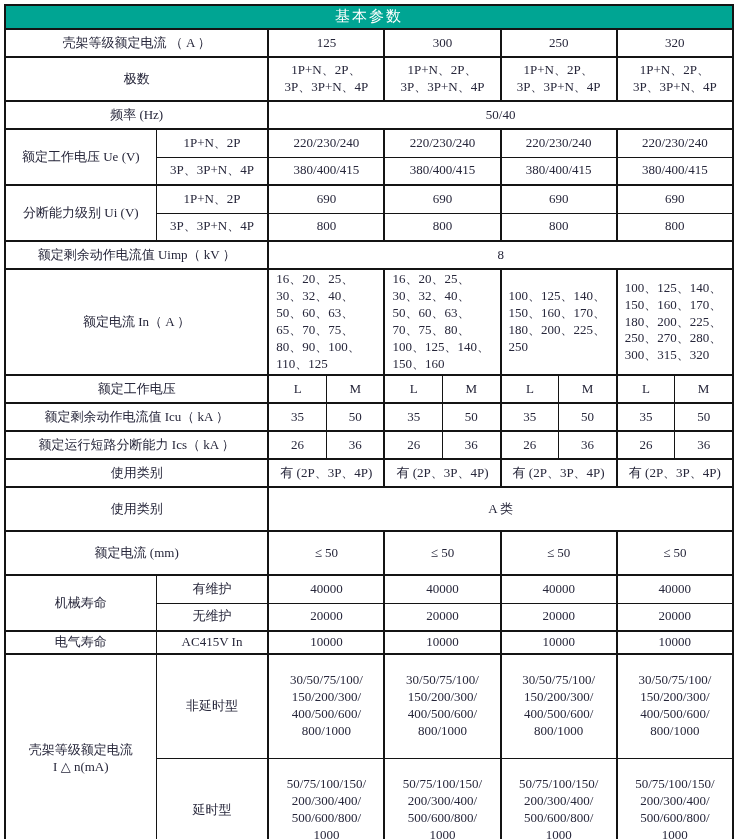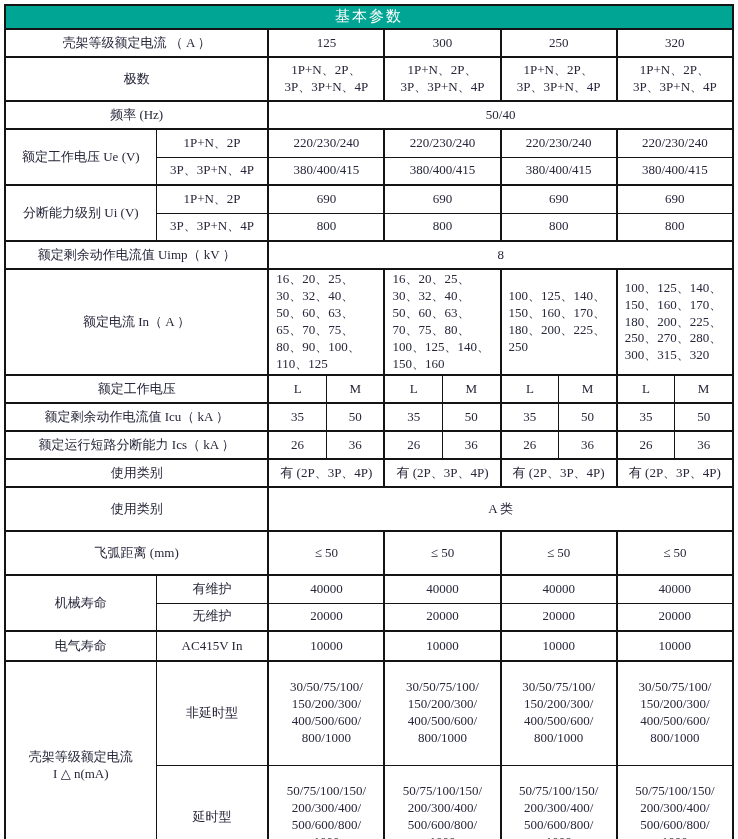--- a/index.html
+++ b/index.html
@@ -12,21 +12,21 @@
   td.title { color:#ffffff; font-size:15px; letter-spacing:2px; border:2px solid #141414; }
   tr.grp > td { border-top-width:2px; }
   td.cmaj { border-left-width:2px; }
   td.pre { white-space:pre-line; }
   td.left { text-align:left; padding-left:7px; }
   tr.r-title { height:24px; }
   tr.r-std   { height:28px; }
   tr.r-std27 { height:44px; }
   tr.r-poles { height:44px; }
   tr.r-in    { height:106px; }
-  tr.r-elec  { height:30px; }
+  tr.r-elec  { height:23px; }
   tr.r-rcd1  { height:104px; }
   tr.r-rcd2  { height:105px; }
   .bottom-bar { width:730px; height:6px; margin:1px 4px 0 4px; }
 </style>
 </head>
 <body>
 
 <div class="wrap">
   <table class="spec">
     <colgroup>
@@ -177,21 +177,21 @@
       <td colspan="2" class="cmaj">有 (2P、3P、4P)</td>
       <td colspan="2" class="cmaj">有 (2P、3P、4P)</td>
     </tr>
 
     <tr class="r-std27 grp">
       <td colspan="2">使用类别</td>
       <td colspan="8" class="cmaj">A 类</td>
     </tr>
 
     <tr class="r-std27 grp">
-      <td colspan="2">飞弧距离 (mm)</td>
+      <td colspan="2">额定电流 (mm)</td>
       <td colspan="2" class="cmaj">≤ 50</td>
       <td colspan="2" class="cmaj">≤ 50</td>
       <td colspan="2" class="cmaj">≤ 50</td>
       <td colspan="2" class="cmaj">≤ 50</td>
     </tr>
 
     <tr class="r-std grp">
       <td rowspan="2">机械寿命</td>
       <td>有维护</td>
       <td colspan="2" class="cmaj">40000</td>

